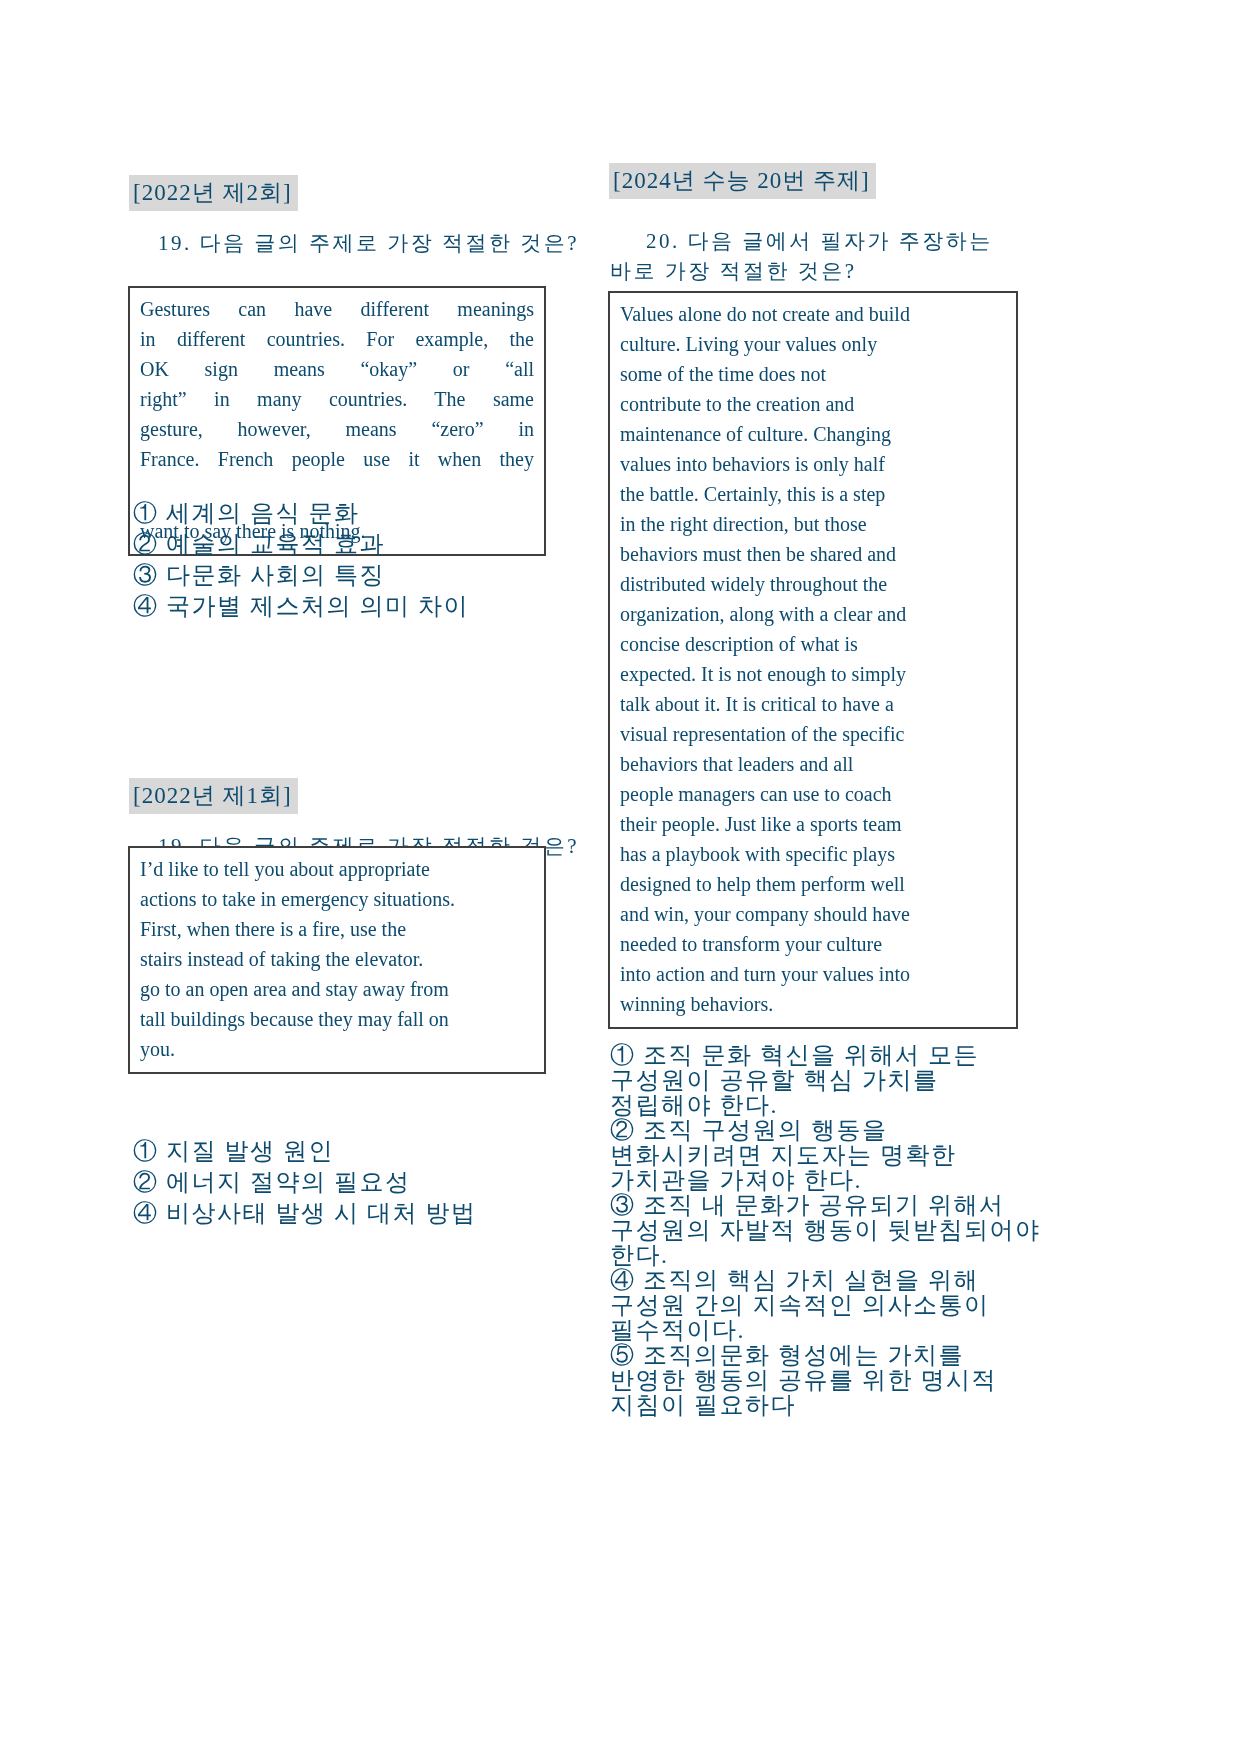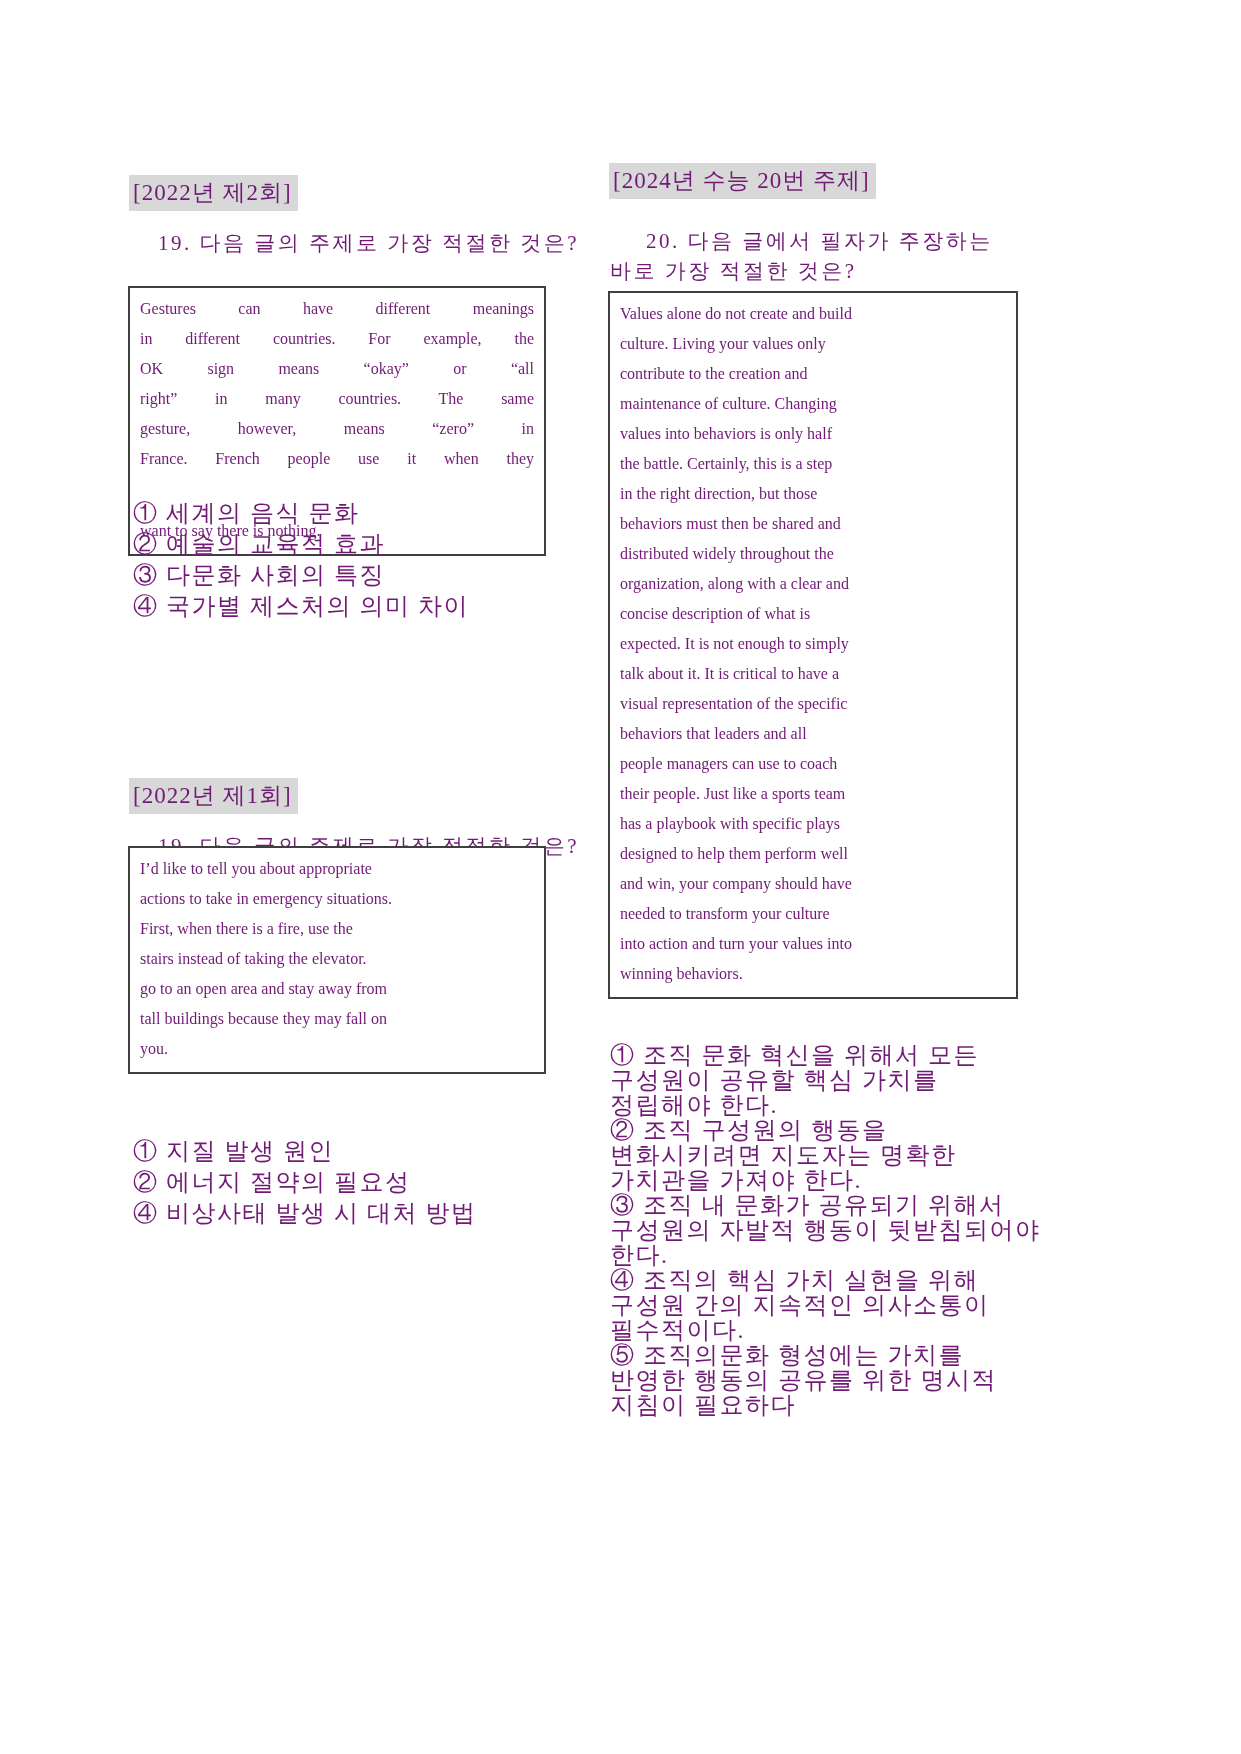--- a/index.html
+++ b/index.html
@@ -1,21 +1,21 @@
 <!DOCTYPE html>
 <html><head>
 <meta charset="utf-8">
 <style>
   html,body{margin:0;padding:0;background:#9a9a9a;}
   #page{
     position:relative;
     width:1241px;height:1754px;
     background:#ffffff;
     font-family:"Liberation Serif","DejaVu Serif",serif;
-    color:#701a75;
+    color:#0c4a6e;
     overflow:hidden;
   }
   .tag{
     position:absolute;
     display:inline-block;
     background:#d8d8d8;
     font-size:23px;
     letter-spacing:1px;
     padding:2px 6px 3px 4px;
     white-space:nowrap;
@@ -30,21 +30,21 @@
   .q-line{white-space:nowrap;}
   .q-indent{text-indent:36px;}
   .passage-box{
     position:absolute;
     border:2px solid #3f3f3f;
     padding:6px 10px 8px 10px;
     box-sizing:border-box;
     background:#ffffff;
   }
   .passage-box .line{
-    font-size:16px;
+    font-size:20px;
     line-height:30px;
     white-space:pre;
   }
   .passage-box.justified .line{
     text-align:justify;
     text-align-last:justify;
     white-space:normal;
   }
   .passage-box.justified .line:last-child{
     text-align-last:left;
@@ -110,20 +110,21 @@
   <div class="tag" style="left:609px;top:163px;">[2024년 수능 20번 주제]</div>
 
   <div class="question" style="left:610px;top:226px;">
     <div class="q-line q-indent">20. 다음 글에서 필자가 주장하는</div>
     <div class="q-line">바로 가장 적절한 것은?</div>
   </div>
 
   <div class="passage-box" style="left:608px;top:291px;width:410px;">
       <div class="line">Values alone do not create and build</div>
       <div class="line">culture. Living your values only</div>
+      <div class="line">some of the time does not</div>
       <div class="line">contribute to the creation and</div>
       <div class="line">maintenance of culture. Changing</div>
       <div class="line">values into behaviors is only half</div>
       <div class="line">the battle. Certainly, this is a step</div>
       <div class="line">in the right direction, but those</div>
       <div class="line">behaviors must then be shared and</div>
       <div class="line">distributed widely throughout the</div>
       <div class="line">organization, along with a clear and</div>
       <div class="line">concise description of what is</div>
       <div class="line">expected. It is not enough to simply</div>

